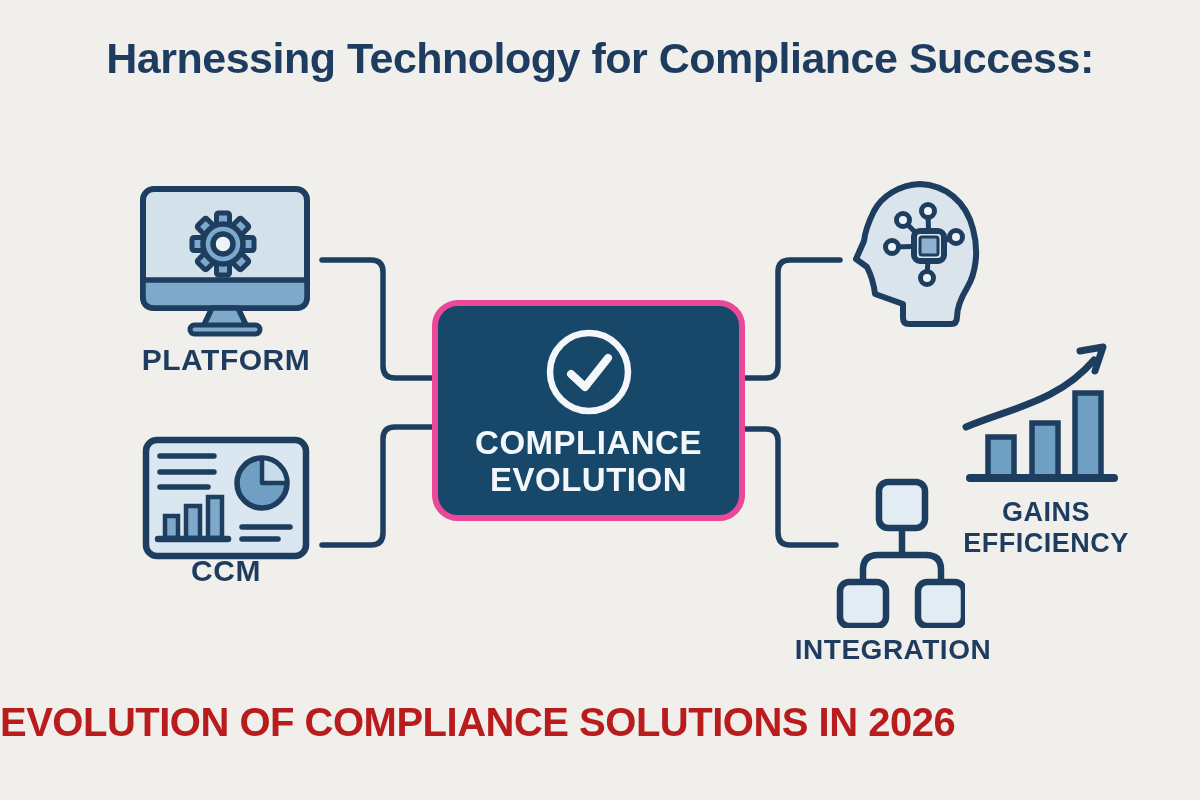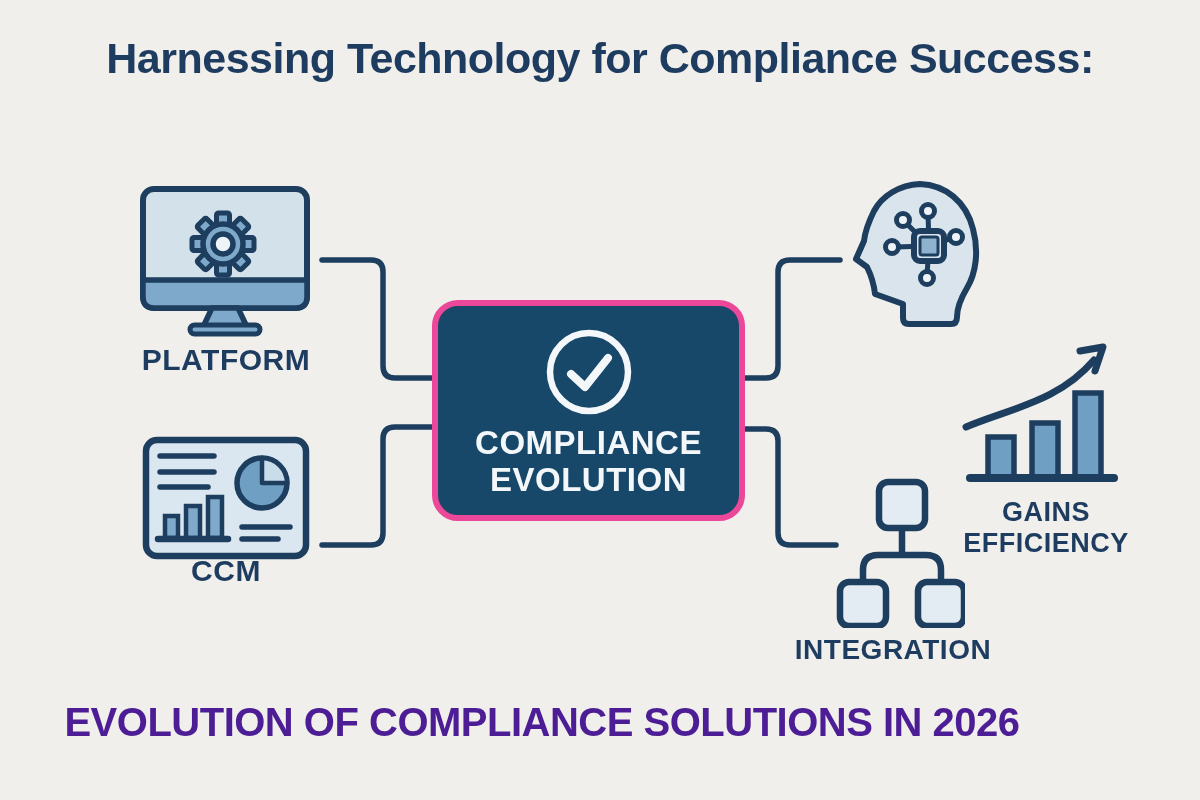--- a/index.html
+++ b/index.html
@@ -9,22 +9,22 @@
     position:relative; width:1200px; height:800px;
     background:#f0efec; overflow:hidden;
   }
   .abs { position:absolute; }
   .title {
     top:32px; left:0; width:1200px; text-align:center;
     color:#1e3c5f; font-weight:700; font-size:43px; line-height:53px;
     letter-spacing:-0.5px;
   }
   .footer-title {
-    top:700px; left:0; width:1084px; text-align:center;
-    color:#4c1d95; font-weight:700; font-size:40px; letter-spacing:-0.5px;
+    top:700px; left:0; width:1084px; text-align:left;
+    color:#b91c1c; font-weight:700; font-size:40px; letter-spacing:-0.5px;
   }
   .node-label {
     color:#1e3c5f; font-weight:700; font-size:30px; text-align:center;
     letter-spacing:0.5px;
   }
   .center-box {
     left:432px; top:300px; width:313px; height:221px;
     background:#174769; border:6px solid #ec4899; border-radius:26px;
     display:flex; flex-direction:column; align-items:center;
   }

